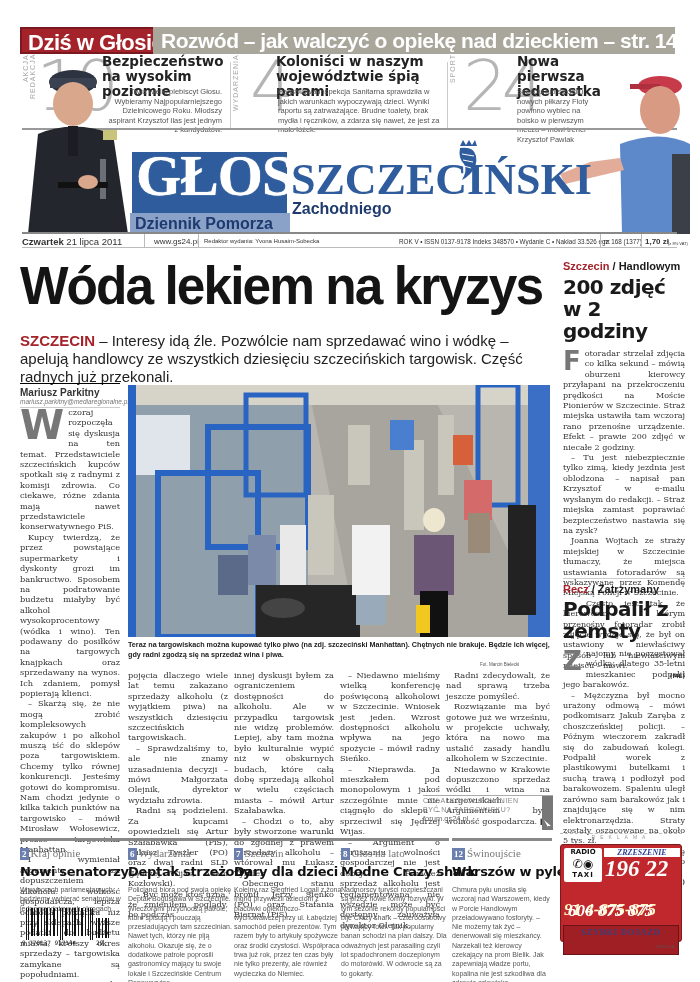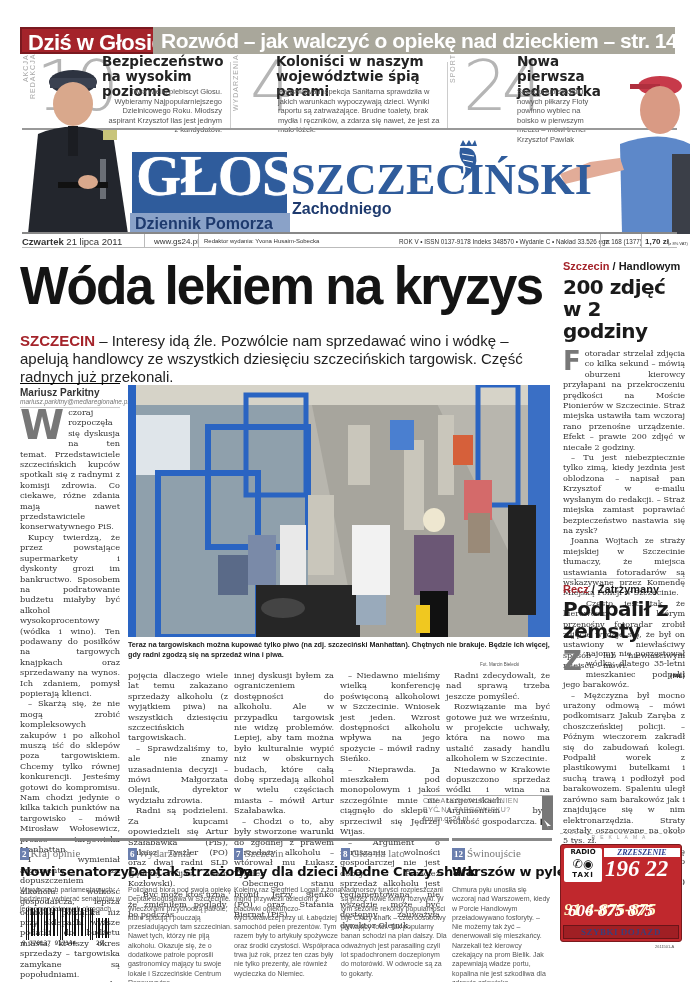--- a/index.html
+++ b/index.html
@@ -82,21 +82,21 @@
   .barcode2 { left: 96px; top: 918px; width: 14px; height: 28px; }
 
   
   .ad-reklama { left: 560px; top: 833px; width: 122px; font-size: 5px; color: #999; letter-spacing: 5px; text-align: center; border-top: 1px dashed #bbb; }
   .ad { left: 560px; top: 844px; width: 122px; height: 98px; background: #c0282d; border-radius: 3px; border: 1px solid #7a1a1d; }
   .ad .logo { position: absolute; left: 3px; top: 3px; width: 38px; height: 34px; background: #fff; border-radius: 2px; font-family: "DejaVu Sans", sans-serif; font-weight: bold; font-size: 6px; color: #111; text-align: center; }
   .ad .zrz { position: absolute; left: 43px; top: 3px; width: 76px; height: 9px; background: #fff; color: #2b3e8f; font-family: "Liberation Serif", serif; font-weight: bold; font-style: italic; font-size: 8px; line-height: 9px; text-align: center; }
   .ad .num1 { position: absolute; left: 44px; top: 11px; color: #fff; font-family: "Liberation Serif", serif; font-weight: bold; font-style: italic; font-size: 23px; line-height: 26px; }
   .ad .num2 { position: absolute; left: 3px; top: 55px; color: #fef9c3; font-family: "Liberation Serif", serif; font-weight: bold; font-style: italic; font-size: 17px; line-height: 19px; white-space: nowrap; }
   .ad .num3 { position: absolute; left: 7px; top: 56px; color: #fff; font-family: "Liberation Serif", serif; font-weight: bold; font-style: italic; font-size: 17px; line-height: 19px; white-space: nowrap; }
-  .ad .szybki { position: absolute; left: 2px; top: 80px; width: 116px; height: 14px; background: #a01f24; border: 1px solid #6b1418; color: #3a3f7a; font-family: "Liberation Serif", serif; font-weight: bold; font-size: 9px; line-height: 12px; text-align: center; letter-spacing: 0.5px; }
+  .ad .szybki { position: absolute; left: 2px; top: 80px; width: 116px; height: 30px; background: #a01f24; border: 1px solid #6b1418; color: #3a3f7a; font-family: "Liberation Serif", serif; font-weight: bold; font-size: 9px; line-height: 12px; text-align: center; letter-spacing: 0.5px; }
   .ad-code { left: 655px; top: 944px; font-size: 4px; color: #555; }
 </style>
 </head>
 <body>
 
 <div class="abs banner-left">Dziś w Głosie</div>
 <div class="abs banner-right">Rozwód – jak walczyć o opiekę nad dzieckiem – str. 14</div>
 
 <div class="abs teaser" style="left:22px;width:190px;">
   <div class="vlabel">AKCJA REDAKCJA</div>

